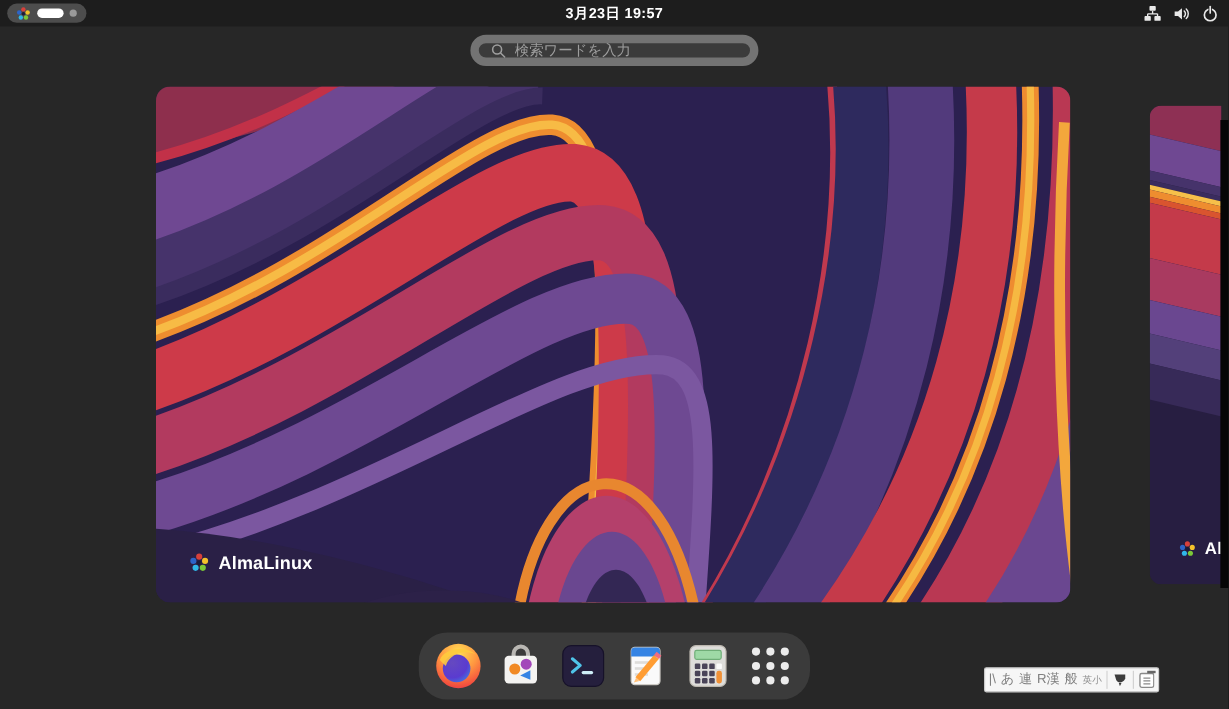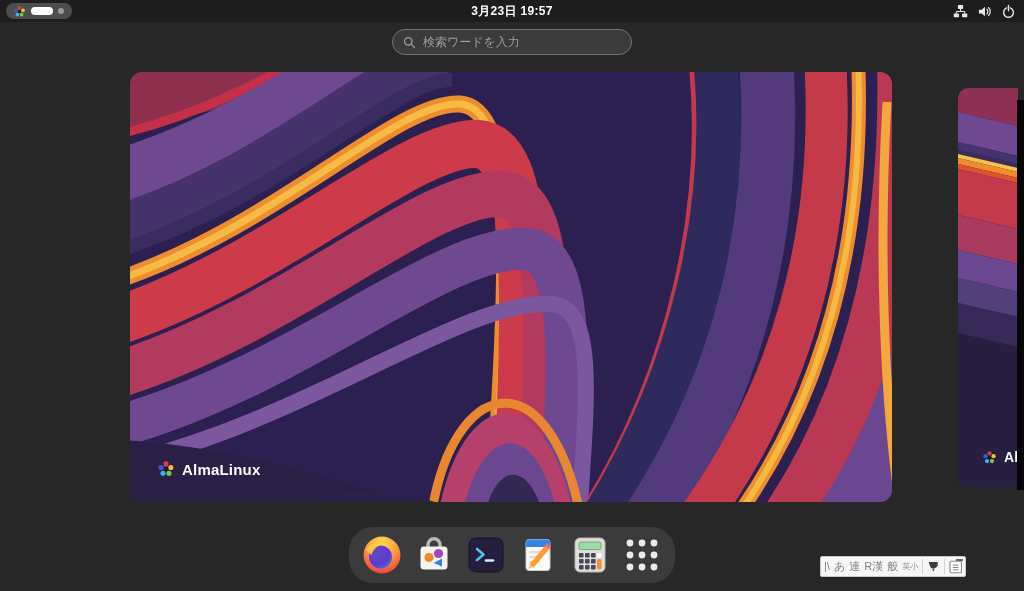--- a/index.html
+++ b/index.html
@@ -17,21 +17,21 @@
   .ws-pill-active { width:22px; height:8px; border-radius:4px; background:#ffffff; }
   .ws-dot { width:6px; height:6px; border-radius:50%; background:#9a9a9a; }
   .clock { position:absolute; left:0; right:0; top:0; height:22px;
     display:flex; align-items:center; justify-content:center;
     color:#ffffff; font-size:12px; font-weight:700; letter-spacing:.3px; cursor:pointer; }
   .status-area { position:absolute; right:8px; top:0; height:22px;
     display:flex; align-items:center; gap:9px; cursor:pointer; }
   .status-area svg { display:block; }
   
   .search-entry { position:absolute; left:392px; top:29px; width:240px; height:26px;
-    background:#3b3b3b; border:1px solid #737373; border-radius:13px;
+    background:#3b3b3b; border:7px solid #737373; border-radius:13px;
     display:flex; align-items:center; padding:0 10px; gap:7px; }
   .search-entry input { flex:1; background:transparent; border:none; outline:none;
     color:#d8d8d8; font-size:12px; font-family:inherit; }
   .search-entry input::placeholder { color:#9e9e9e; }
   
   .thumb-main { position:absolute; left:130px; top:72px; width:762px; height:430px;
     border-radius:12px; overflow:hidden; cursor:pointer; }
   .thumb-next { position:absolute; left:958px; top:88px; width:60px; height:399px;
     border-radius:10px 0 0 10px; overflow:hidden; cursor:pointer; }
   .wp-svg { position:absolute; left:0; top:0; width:100%; height:100%; }

